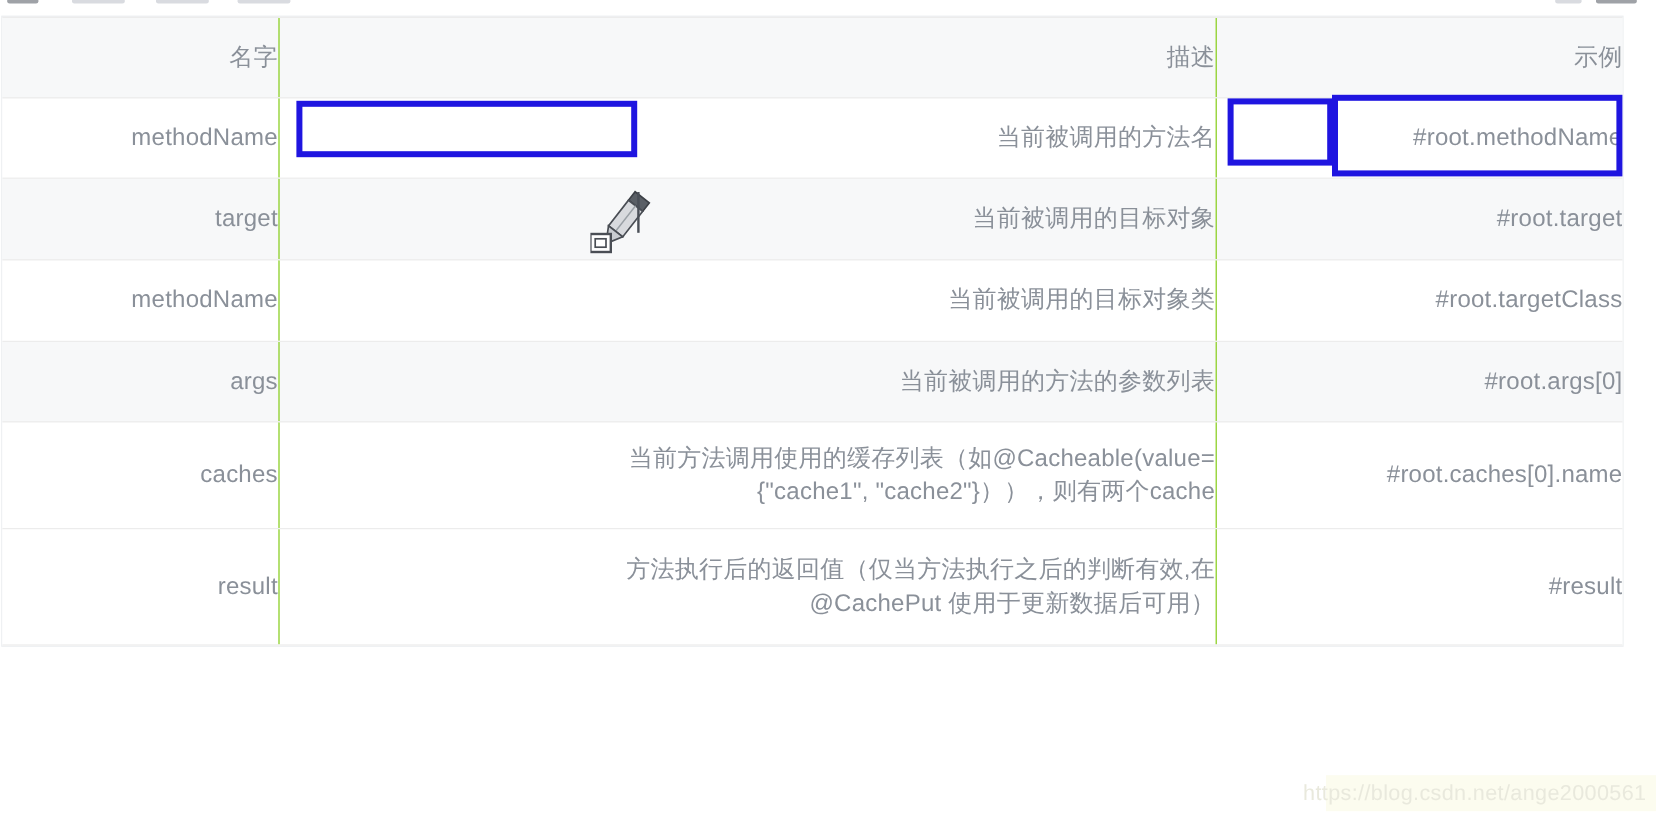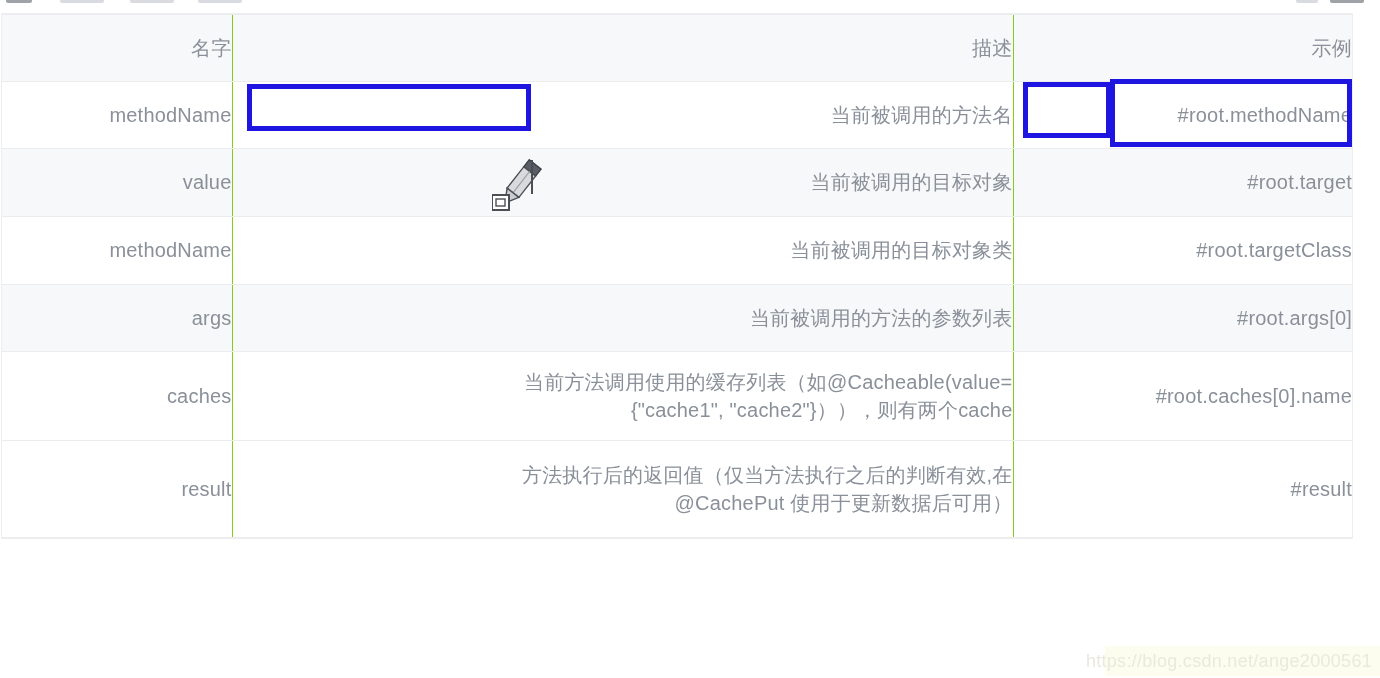--- a/index.html
+++ b/index.html
@@ -174,21 +174,21 @@
         <td class="cell-name">
           <span class="name-line">methodName</span>
         </td>
         <td class="cell-desc">
           <span class="desc-line">当前被调用的方法名</span>
         </td>
         <td class="cell-ex">#root.methodName</td>
       </tr>
       <tr class="r-2 row-even">
         <td class="cell-name">
-          <span class="name-line">value</span>
+          <span class="name-line">target</span>
         </td>
         <td class="cell-desc">
           <span class="desc-line">当前被调用的目标对象</span>
         </td>
         <td class="cell-ex">#root.target</td>
       </tr>
       <tr class="r-3 row-odd">
         <td class="cell-name">
           <span class="name-line">methodName</span>
         </td>

